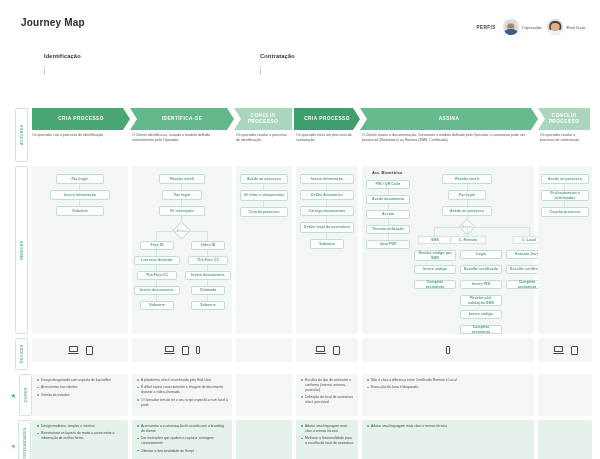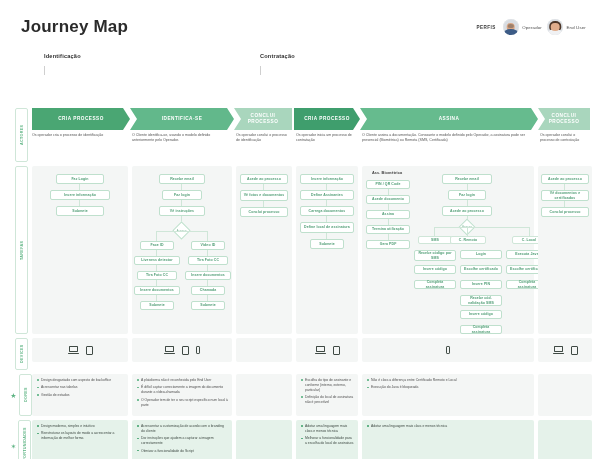--- a/index.html
+++ b/index.html
@@ -8,21 +8,21 @@
     background:#ffffff;
     font-family:"Liberation Sans", sans-serif;
     color:#3b3b3b;
     -webkit-font-smoothing:antialiased;
   }
   .page{position:relative;width:600px;height:459px;}
 
   
   .title{
     position:absolute;left:21px;top:17px;
-    font-size:17px;font-weight:700;letter-spacing:.2px;color:#2b2b2b;
+    font-size:10px;font-weight:700;letter-spacing:.2px;color:#2b2b2b;
   }
   .personas{
     position:absolute;right:14px;top:19px;
     display:flex;align-items:center;gap:5px;
   }
   .personas-label{
     font-size:4.6px;font-weight:700;letter-spacing:.45px;color:#3b3b3b;margin-right:2px;
   }
   .persona{display:flex;align-items:center;gap:3.5px;}
   .persona-name{font-size:4.3px;color:#4a4a4a;letter-spacing:.2px;}

